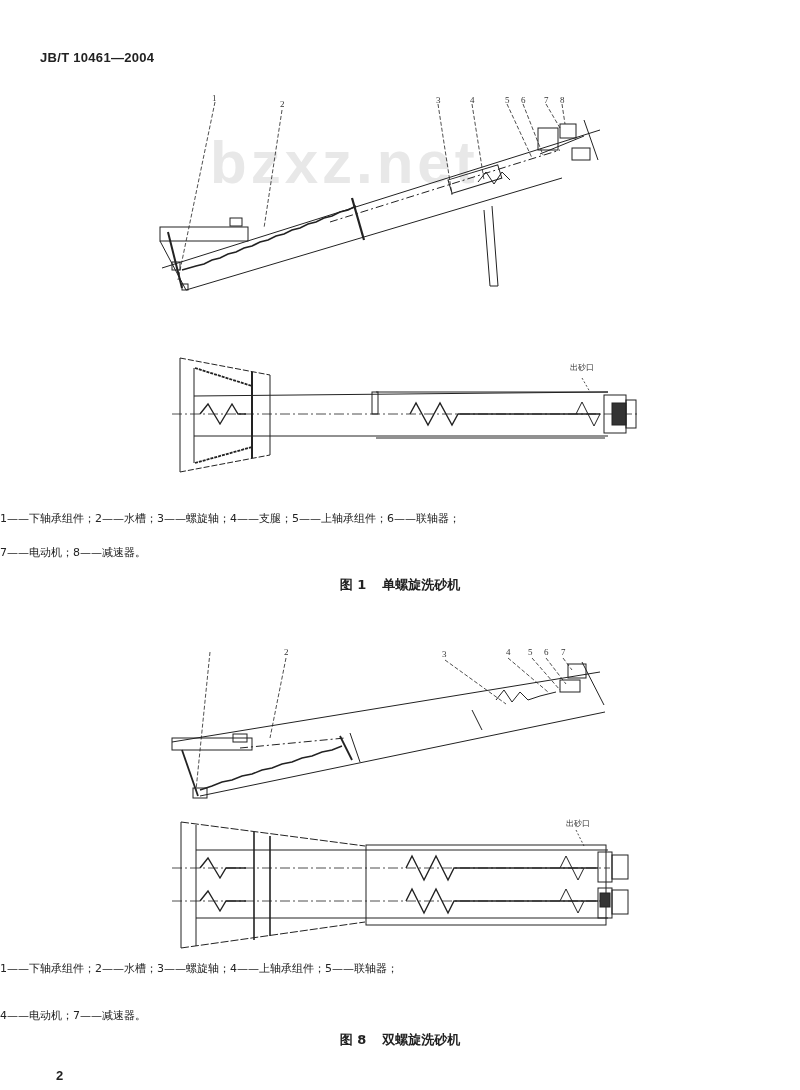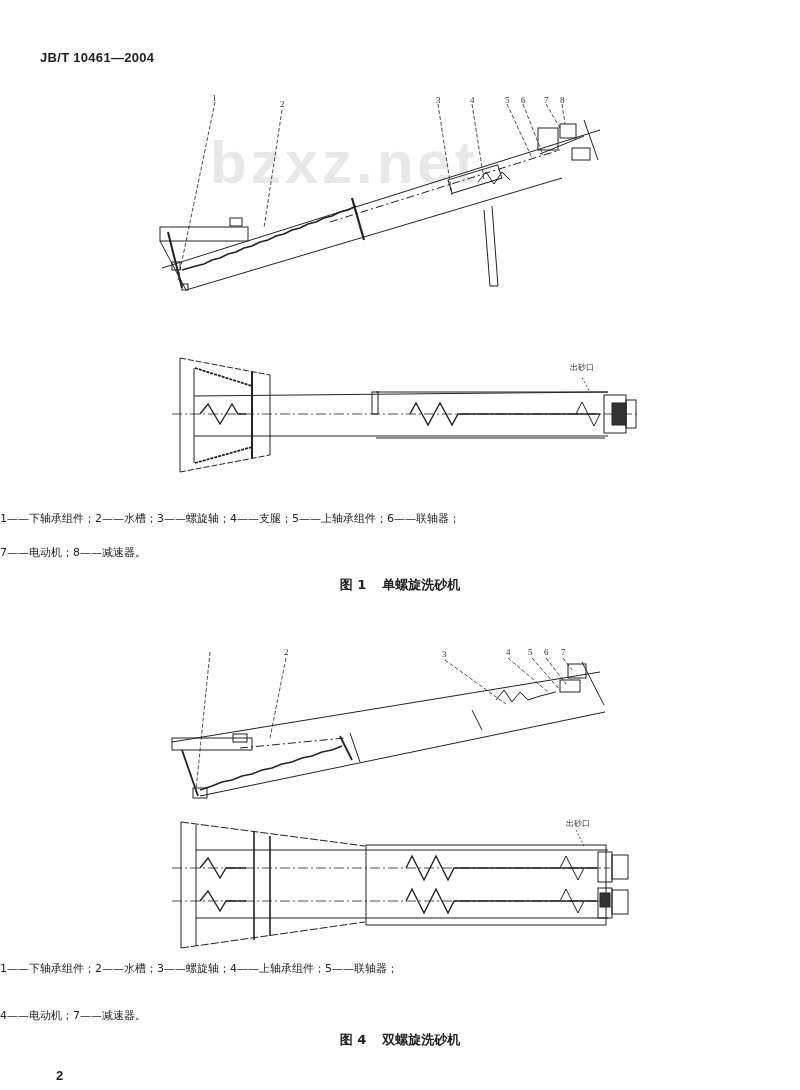--- a/index.html
+++ b/index.html
@@ -181,16 +181,16 @@
 
 <div class="legend" style="top:509px;">1——下轴承组件；2——水槽；3——螺旋轴；4——支腿；5——上轴承组件；6——联轴器；</div>
 <div class="legend" style="top:531px;margin-top:12px;">7——电动机；8——减速器。</div>
 <div class="caption" style="top:564px;margin-top:12px;">
   <span>图 1</span><span>单螺旋洗砂机</span>
 </div>
 
 <div class="legend" style="top:959px;">1——下轴承组件；2——水槽；3——螺旋轴；4——上轴承组件；5——联轴器；</div>
 <div class="legend" style="top:1006px;">4——电动机；7——减速器。</div>
 <div class="caption" style="top:1031px;">
-  <span>图 4</span><span>双螺旋洗砂机</span>
+  <span>图 8</span><span>双螺旋洗砂机</span>
 </div>
 
 <div class="abs page-no">2</div>
 
 </body></html>

